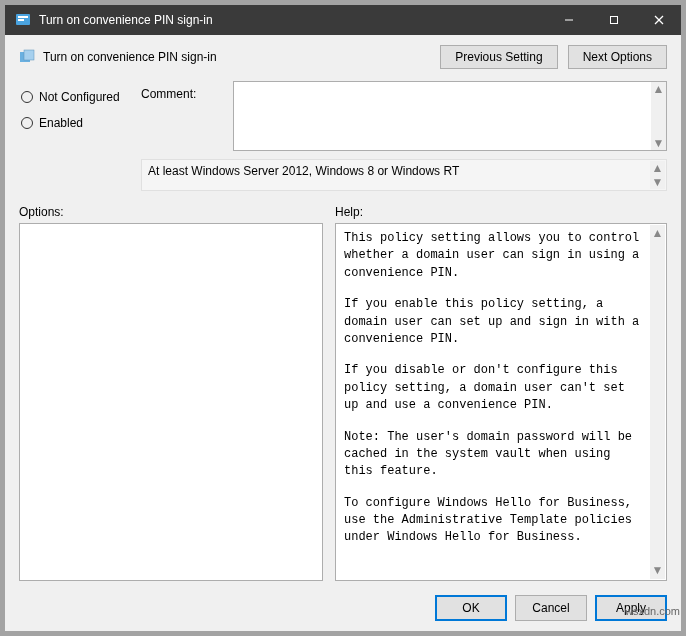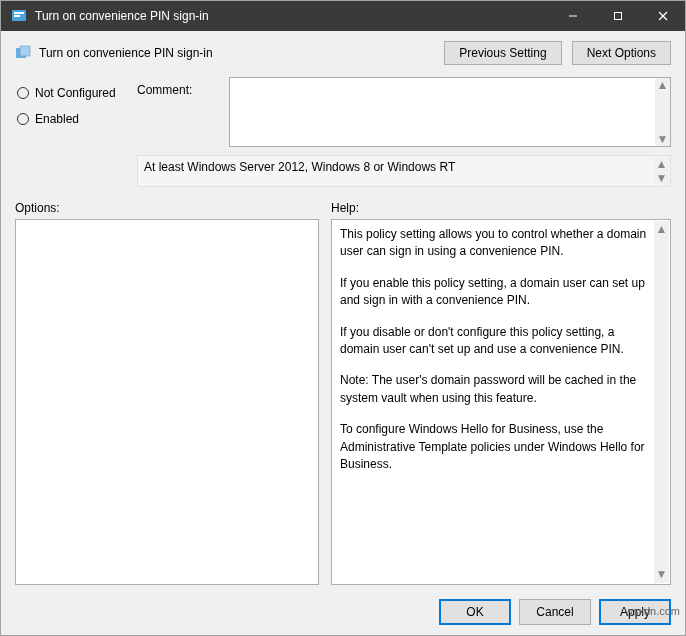--- a/index.html
+++ b/index.html
@@ -1,19 +1,19 @@
 <!DOCTYPE html>
 <html><head>
 <meta charset="utf-8">
 <style>
 * { box-sizing: border-box; font-family: "Segoe UI", Tahoma, sans-serif; font-size: 12px; }
 html, body { margin: 0; padding: 0; }
 body { background: #fff; width: 686px; height: 636px; overflow: hidden; }
 
-.window { width: 686px; height: 636px; border: 1px solid #a3a3a3; display: flex; flex-direction: column; background: #f0f0f0; }
+.window { width: 686px; height: 636px; border: 5px solid #a3a3a3; display: flex; flex-direction: column; background: #f0f0f0; }
 
 .titlebar { height: 30px; background: #3a3a3a; color: #fff; display: flex; align-items: center; }
 .titlebar .icon { width: 16px; height: 16px; margin: 0 8px 0 10px; }
 .titlebar .title { flex: 1; font-size: 12px; }
 .titlebar .winbtn { width: 45px; height: 30px; display: flex; align-items: center; justify-content: center; color: #fff; }
 
 .header-row { display: flex; align-items: center; padding: 10px 14px 4px; gap: 8px; }
 .header-row .hicon { width: 16px; height: 16px; }
 .header-row .htitle { font-size: 12px; flex: 1; }
 .nav-btns { display: flex; gap: 10px; }
@@ -38,21 +38,21 @@
 
 .mid-labels { display: flex; padding: 14px 14px 4px; gap: 12px; }
 .mid-labels .left { width: 304px; }
 
 .panels { display: flex; padding: 0 14px 6px; gap: 12px; flex: 1; min-height: 0; }
 .panel { border: 1px solid #adadad; background: #fff; padding: 6px 8px; overflow: hidden; font-size: 12px; line-height: 1.45; }
 .panel.left { width: 304px; }
 .panel.right { flex: 1; position: relative; padding-right: 20px; }
 .panel.right .scroll-thumb { top: 1px; bottom: 1px; }
 
-.help-para { margin: 0 0 14px 0; }
+.help-para { margin: 0 0 14px 0; font-family: Liberation Mono, monospace; }
 
 .button-row { display: flex; justify-content: flex-end; gap: 8px; padding: 8px 14px 10px; }
 .btn-default { border: 2px solid #0078d7; }
 .source { position: absolute; right: 6px; bottom: 19px; font-size: 11px; color: #666; }
 </style>
 </head>
 <body>
 
 <div class="window">
 

